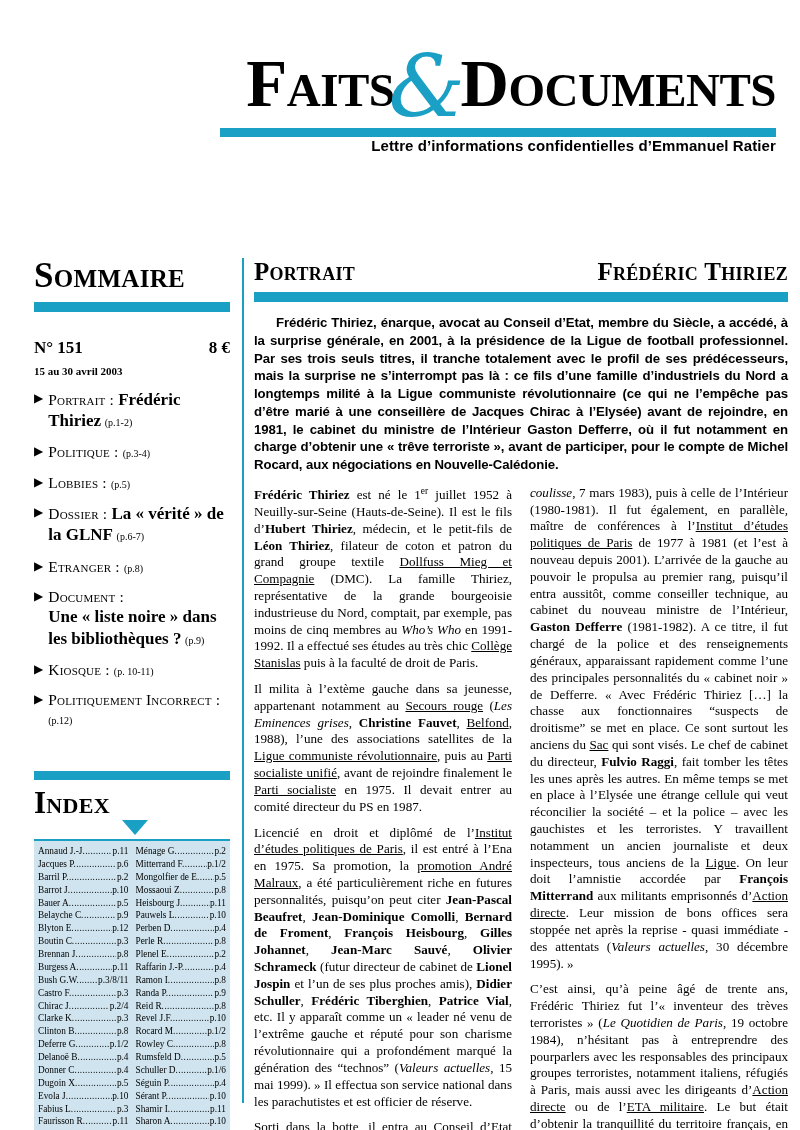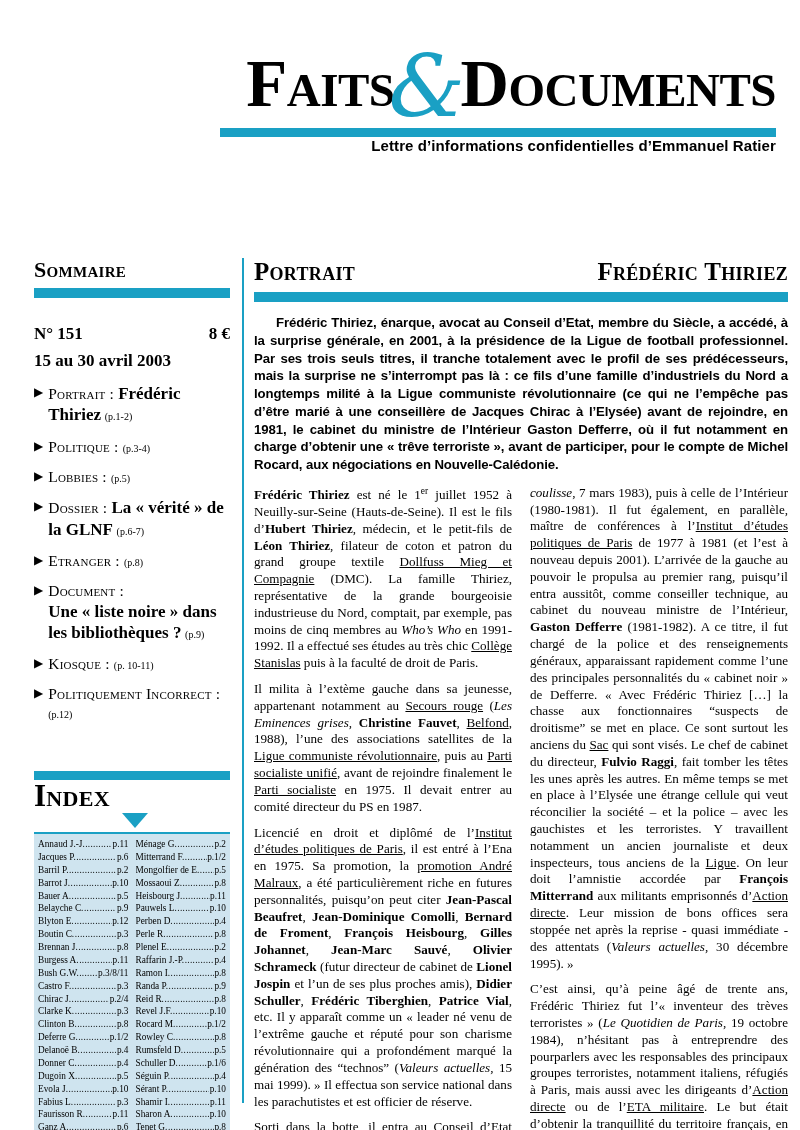--- a/index.html
+++ b/index.html
@@ -49,48 +49,48 @@
 
   
   .divider{
     position:absolute;left:242px;top:258px;width:2px;height:845px;
     background:#1aa0c4;
   }
 
   
   .sidebar{position:absolute;left:34px;top:258px;width:196px;}
   .sec-head{
-    font-size:22px;font-weight:700;font-variant:small-caps;
+    font-size:35px;font-weight:700;font-variant:small-caps;
     letter-spacing:0.3px;line-height:1.05;
   }
   .bar{height:10px;background:#1aa0c4;margin-top:7px;}
 
   .issue-row{
     display:flex;justify-content:space-between;align-items:baseline;
     margin-top:26px;font-size:17px;font-weight:700;
   }
-  .issue-date{margin-top:7px;font-size:17px;font-weight:700;}
+  .issue-date{margin-top:7px;font-size:11px;font-weight:700;}
 
   .toc{margin-top:12px;}
   .toc-item{
     display:flex;margin-bottom:11px;font-size:14.5px;line-height:1.25;
   }
   .tri{
     color:#000;font-size:12px;line-height:1.5;margin-right:5px;flex:0 0 auto;
   }
   .toc-body{flex:1 1 auto;}
   .toc-cat{font-variant:small-caps;font-size:15.5px;letter-spacing:0.2px;}
   .toc-title{font-weight:700;font-size:17px;}
   .toc-pg{font-size:10px;}
 
   
   .index-wrap{position:absolute;left:34px;top:760px;width:196px;}
   .index-head{
     font-size:31px;font-weight:700;font-variant:small-caps;
-    letter-spacing:0.3px;line-height:1;
+    letter-spacing:0.3px;line-height:1;margin-top:7px;
   }
   .arrow-down{
     width:0;height:0;
     border-left:13px solid transparent;
     border-right:13px solid transparent;
     border-top:15px solid #1aa0c4;
     margin:2px 0 0 88px;
   }
   .index-box{
     background:#cfe4ef;

